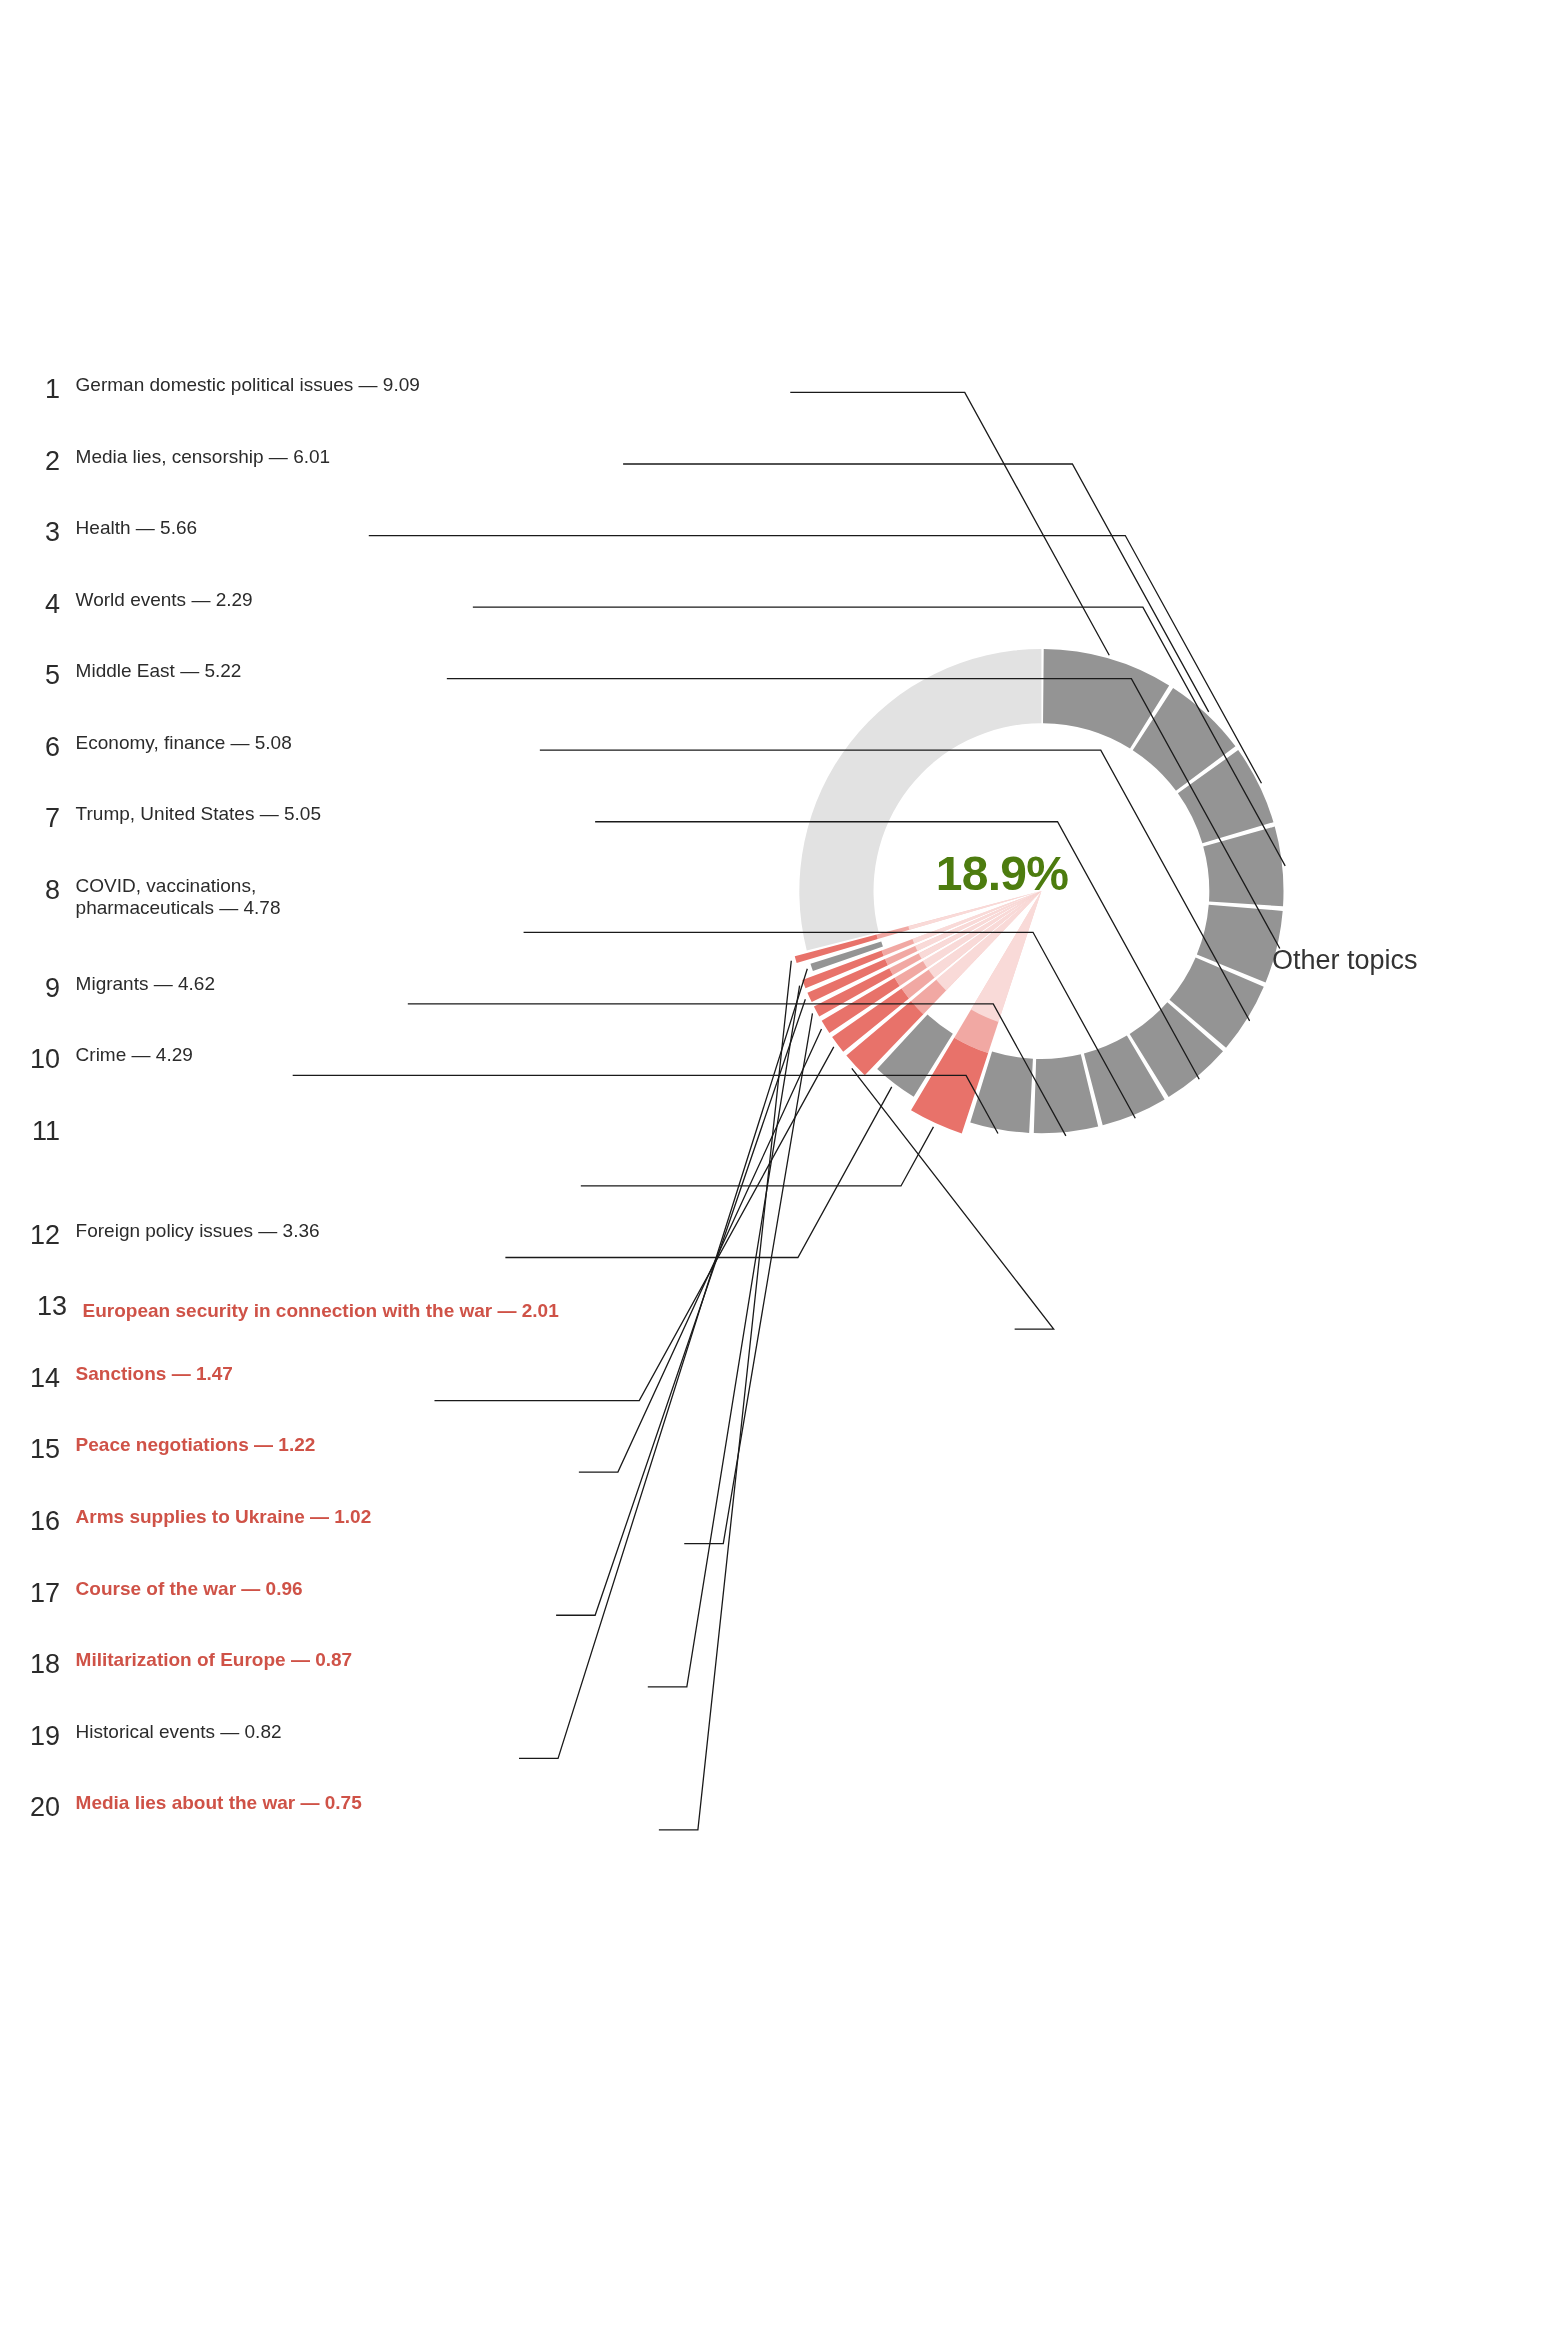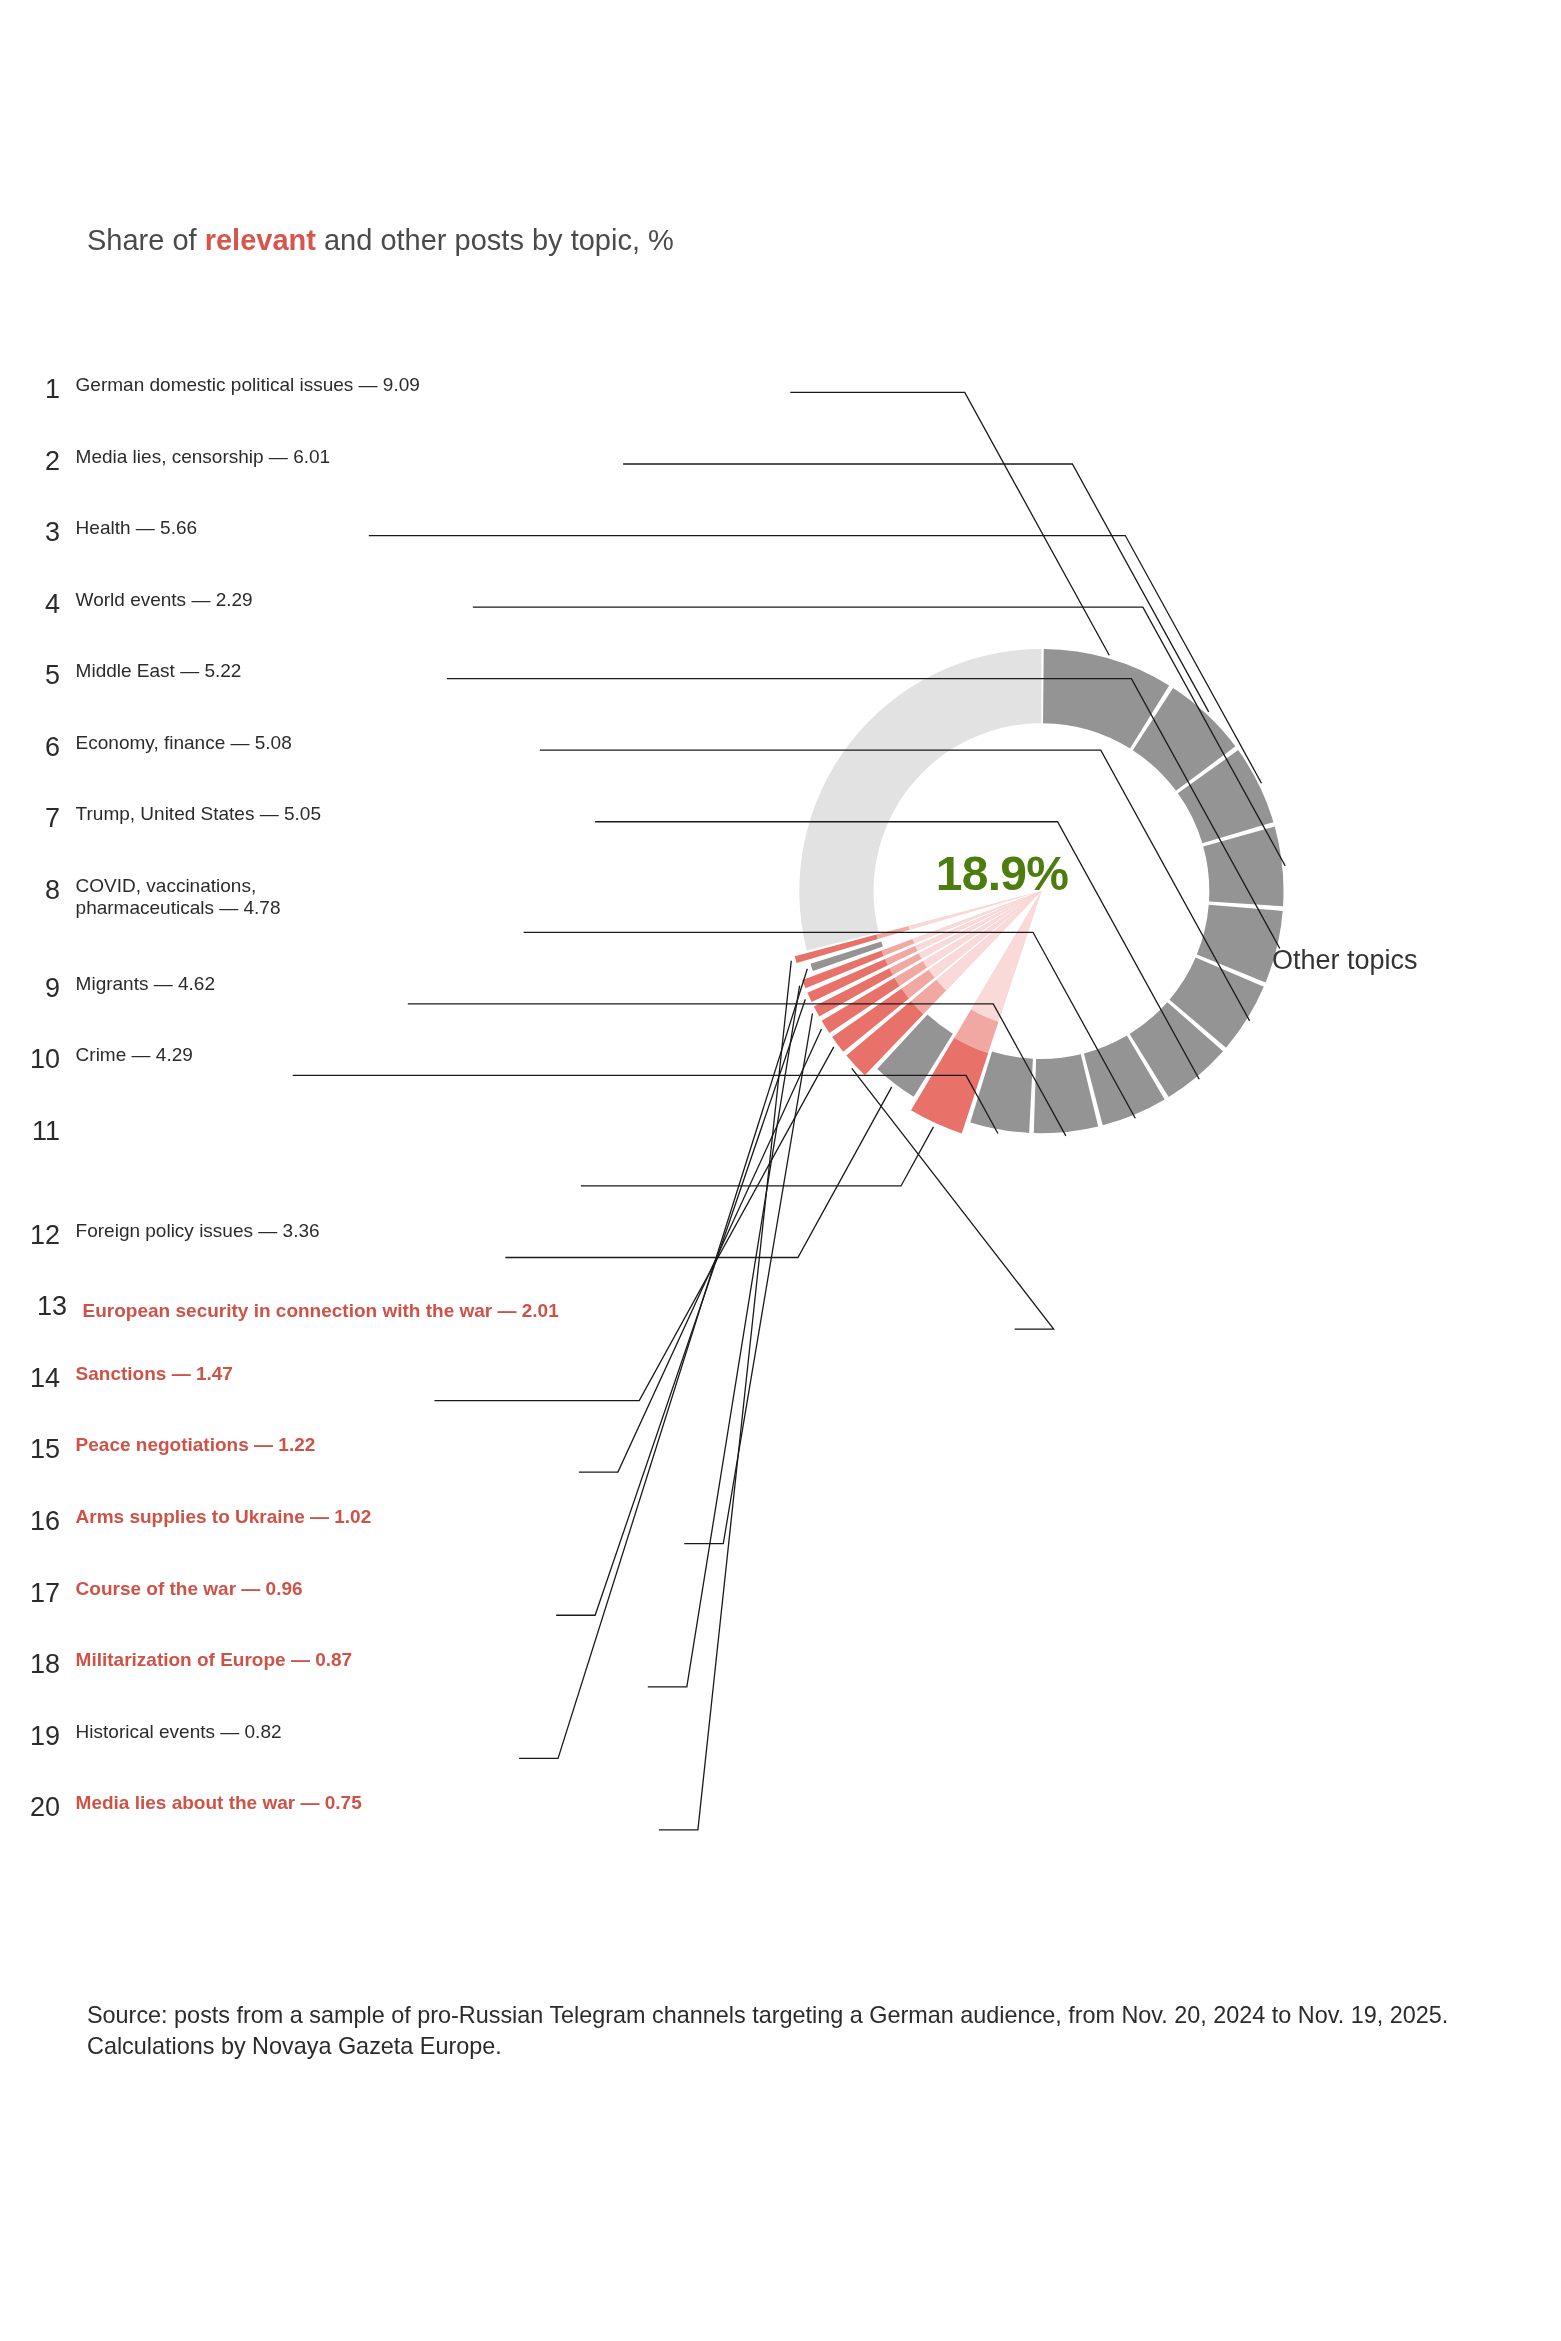--- a/index.html
+++ b/index.html
@@ -56,21 +56,20 @@
   .footer{position:absolute;left:87px;top:2000px;width:1379px;}
   .fp{font-size:23.4px;line-height:1.33;color:#2b2b2b;margin:0 0 26px 0;}
   .fp:last-child{margin-bottom:0;}
   .fp .rel{color:#cf5247;}
 </style>
 </head>
 <body>
 
 <div class="page">
 
-  <div class="subtitle"><span>Share of </span><span class="rel">relevant</span><span> and other posts by topic, %</span></div>
 
   <div class="chart">
     <svg id="donut" viewBox="0 0 1300 1320">
         <defs>
           <radialGradient id="ray" cx="50%" cy="50%" r="50%" gradientUnits="objectBoundingBox">
    <stop offset="0%" stop-color="#e8726a" stop-opacity="0"></stop>
    <stop offset="100%" stop-color="#e8726a" stop-opacity="1"></stop>
           </radialGradient>
         </defs>
         <path d="M179.40104813107973,901.3914433141098 A372,372 0 0 1 539.9999999999999,438 L540,552 A258,258 0 0 0 289.90717854252307,873.3843881049471 Z" fill="#e2e2e2"></path>
@@ -215,17 +214,16 @@
         <div class="num">19</div>
         <div class="lbl">Historical events — 0.82</div>
       </div>
       <div class="row rel" style="top: 1418px; left: 0px;">
         <div class="num">20</div>
         <div class="lbl">Media lies about the war — 0.75</div>
       </div>
     </div>
 
   <div class="footer">
-    <p class="fp">Source: posts from a sample of pro-Russian Telegram channels targeting a German audience, from Nov. 20, 2024 to Nov. 19, 2025. Calculations by Novaya Gazeta Europe.</p>
   </div>
 
 </div>
 
 
 </body></html>

